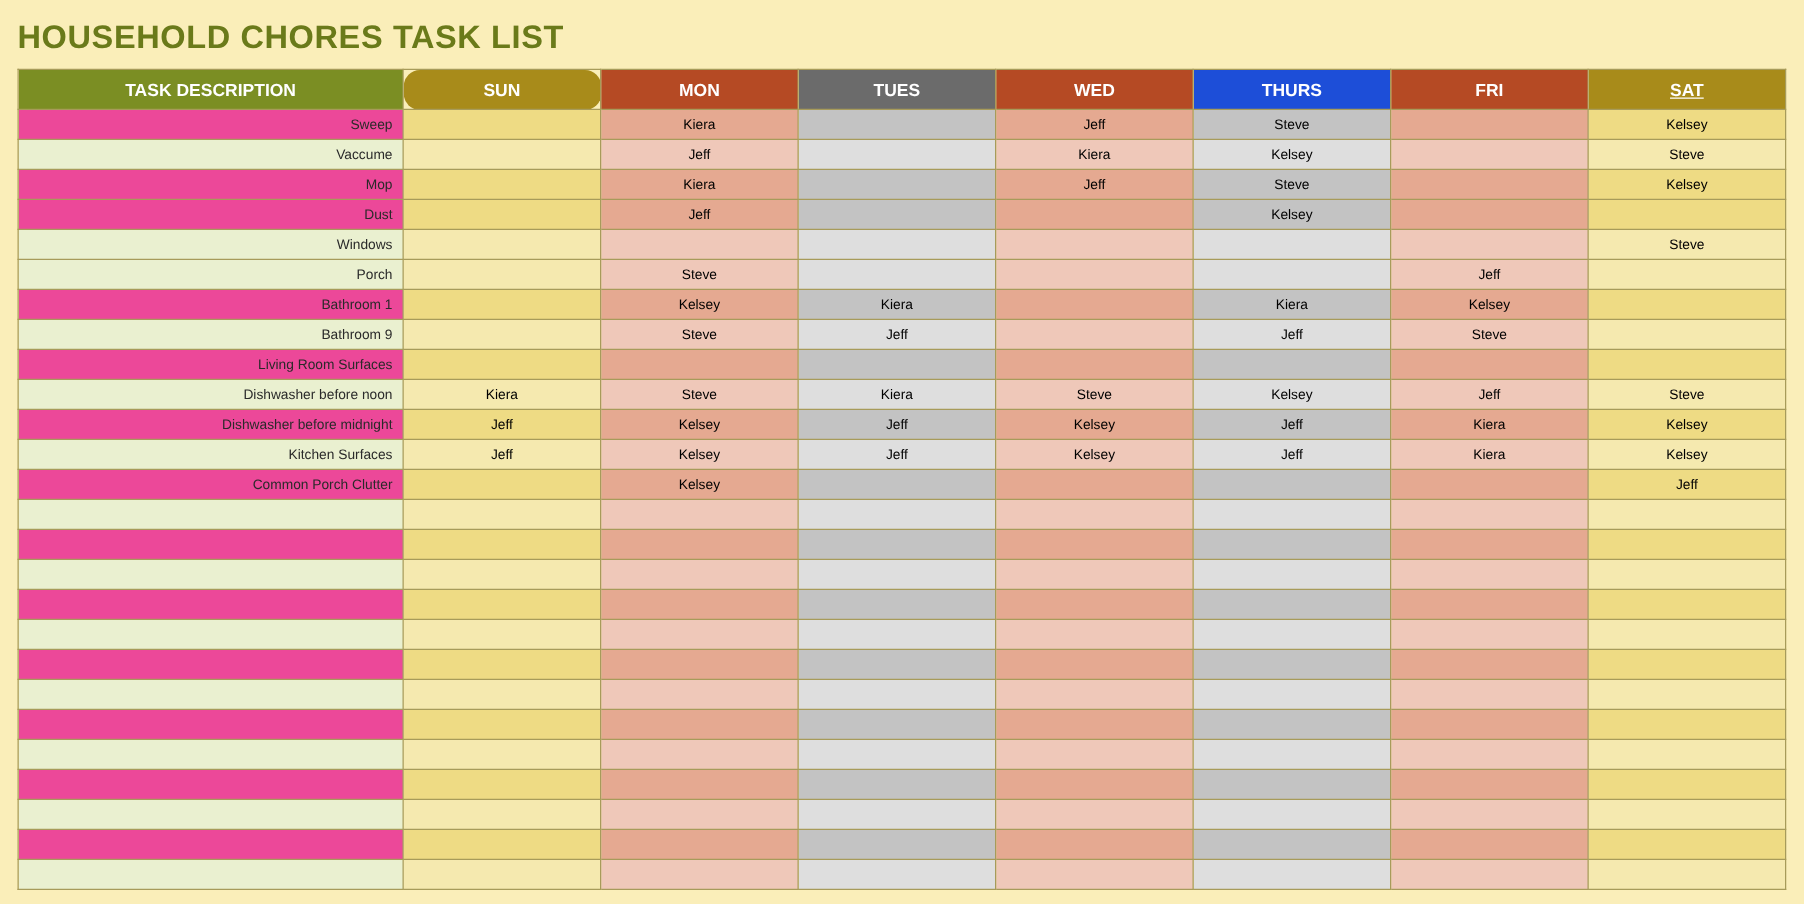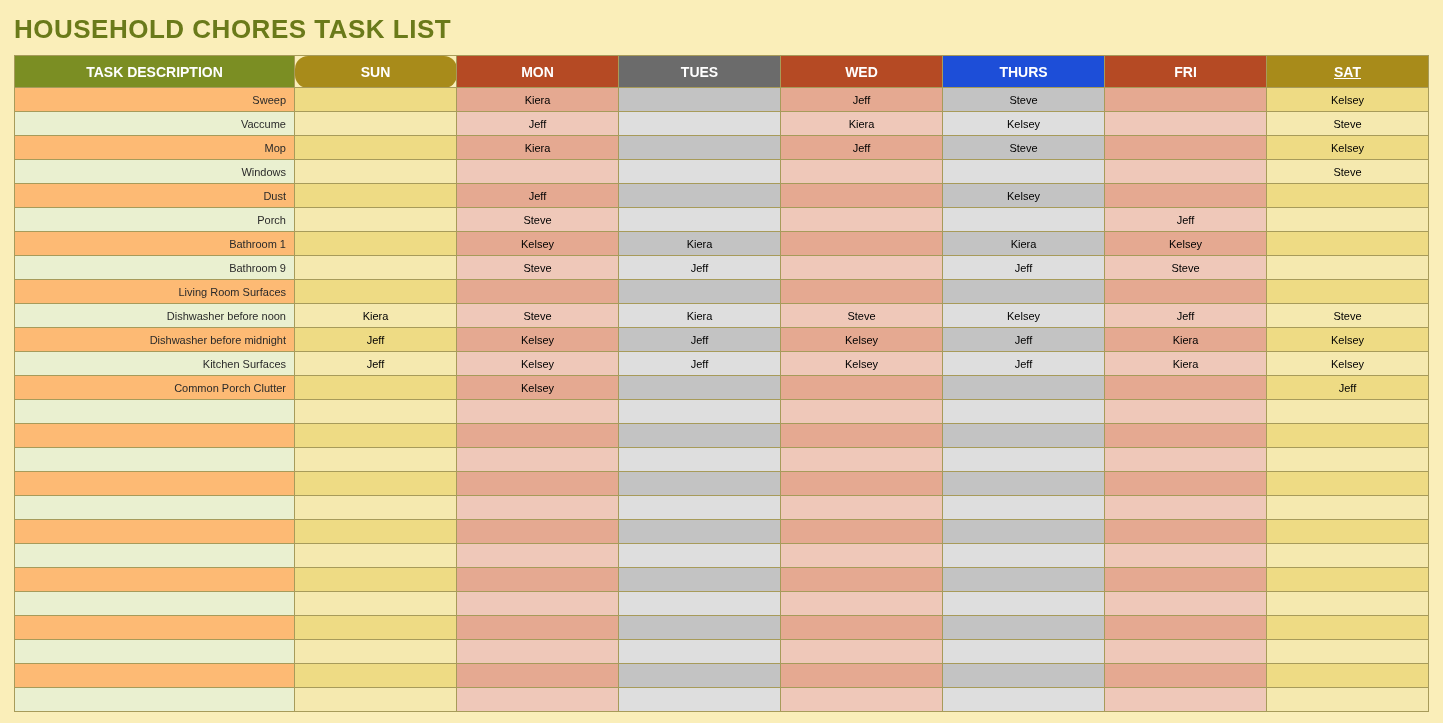--- a/index.html
+++ b/index.html
@@ -29,21 +29,21 @@
     padding: 2px 6px;
     white-space: nowrap;
     overflow: hidden;
   }
   th {
     color: #fff;
     font-weight: 700;
     font-size: 14px;
     height: 32px;
   }
-  th.desc-h { background: #7b8e23; width: 280px; }
+  th.desc-h { background: #7b8e23; width: 308px; }
   th.sun-h  { background: #a88b1a; border-radius: 13px; }
   th.mon-h  { background: #b54a24; }
   th.tues-h { background: #6b6b6b; }
   th.wed-h  { background: #b54a24; }
   th.thurs-h{ background: #1d4ed8; }
   th.fri-h  { background: #b54a24; }
   th.sat-h  { background: #a88b1a; text-decoration: underline; }
 
   td.desc   { text-align: right; padding-right: 8px; color: #2a2a2a; }
 
@@ -51,21 +51,21 @@
   .c-desc.e  { background: #eaf0d0; }
   .c-sun.e   { background: #f5e9af; }
   .c-mon.e   { background: #efc8b9; }
   .c-tues.e  { background: #dedede; }
   .c-wed.e   { background: #efc8b9; }
   .c-thurs.e { background: #dedede; }
   .c-fri.e   { background: #efc8b9; }
   .c-sat.e   { background: #f5e9af; }
 
   
-  .c-desc.o  { background: #fdba74; }
+  .c-desc.o  { background: #ec4899; }
   .c-sun.o   { background: #eedb84; }
   .c-mon.o   { background: #e5a991; }
   .c-tues.o  { background: #c3c3c3; }
   .c-wed.o   { background: #e5a991; }
   .c-thurs.o { background: #c3c3c3; }
   .c-fri.o   { background: #e5a991; }
   .c-sat.o   { background: #eedb84; }
 </style>
 </head>
 <body>
@@ -110,38 +110,38 @@
         <td class="c-desc o desc">Mop</td>
         <td class="c-sun o"></td>
         <td class="c-mon o">Kiera</td>
         <td class="c-tues o"></td>
         <td class="c-wed o">Jeff</td>
         <td class="c-thurs o">Steve</td>
         <td class="c-fri o"></td>
         <td class="c-sat o">Kelsey</td>
       </tr>
       <tr>
+        <td class="c-desc o desc">Dust</td>
+        <td class="c-sun o"></td>
+        <td class="c-mon o">Jeff</td>
+        <td class="c-tues o"></td>
+        <td class="c-wed o"></td>
+        <td class="c-thurs o">Kelsey</td>
+        <td class="c-fri o"></td>
+        <td class="c-sat o"></td>
+      </tr>
+      <tr>
         <td class="c-desc e desc">Windows</td>
         <td class="c-sun e"></td>
         <td class="c-mon e"></td>
         <td class="c-tues e"></td>
         <td class="c-wed e"></td>
         <td class="c-thurs e"></td>
         <td class="c-fri e"></td>
         <td class="c-sat e">Steve</td>
-      </tr>
-      <tr>
-        <td class="c-desc o desc">Dust</td>
-        <td class="c-sun o"></td>
-        <td class="c-mon o">Jeff</td>
-        <td class="c-tues o"></td>
-        <td class="c-wed o"></td>
-        <td class="c-thurs o">Kelsey</td>
-        <td class="c-fri o"></td>
-        <td class="c-sat o"></td>
       </tr>
       <tr>
         <td class="c-desc e desc">Porch</td>
         <td class="c-sun e"></td>
         <td class="c-mon e">Steve</td>
         <td class="c-tues e"></td>
         <td class="c-wed e"></td>
         <td class="c-thurs e"></td>
         <td class="c-fri e">Jeff</td>
         <td class="c-sat e"></td>

